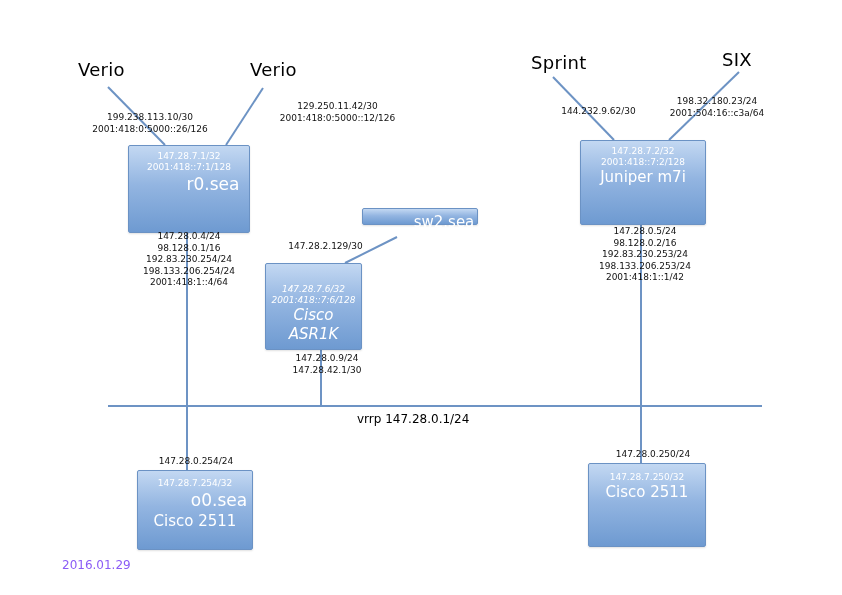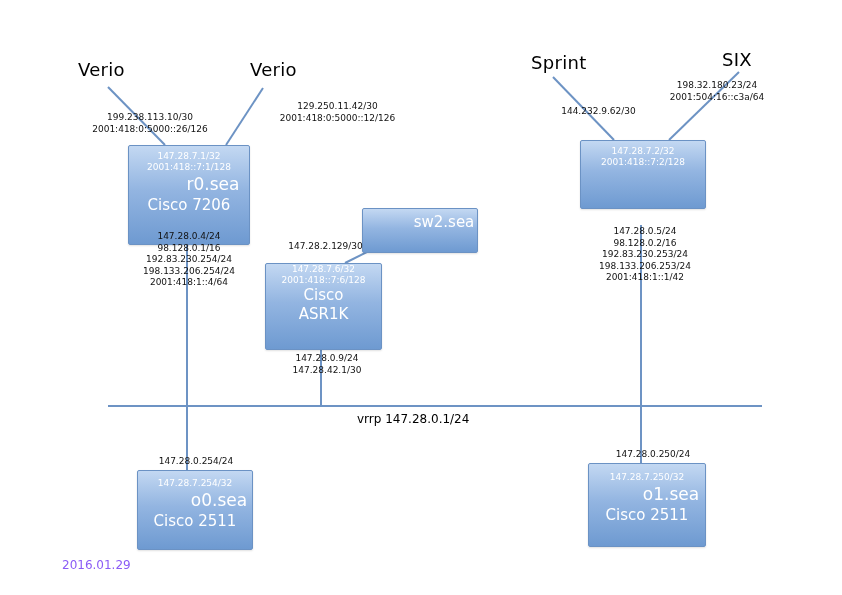--- a/index.html
+++ b/index.html
@@ -55,57 +55,56 @@
     <div>199.238.113.10/30</div>
     <div>2001:418:0:5000::26/126</div>
   </div>
   <div class="ann" style="left:275px; top:101px; width:125px;">
     <div>129.250.11.42/30</div>
     <div>2001:418:0:5000::12/126</div>
   </div>
   <div class="ann" style="left:556px; top:106px; width:85px;">
     <div>144.232.9.62/30</div>
   </div>
-  <div class="ann" style="left:658px; top:80px; width:118px;">
+  <div class="ann" style="left:658px; top:96px; width:118px;">
     <div>198.32.180.23/24</div>
     <div>2001:504:16::c3a/64</div>
   </div>
 
-  <div class="node" style="left:128px; top:145px; width:122px; height:100px; padding-top:5px;">
+  <div class="node" style="left:128px; top:145px; width:122px; height:88px; padding-top:5px;">
     <div class="lo">147.28.7.1/32</div>
     <div class="lo">2001:418::7:1/128</div>
     <div class="name">r0.sea</div>
-    <div class="model">Cisco 7206</div>
   </div>
 
-  <div class="node" style="left:580px; top:140px; width:126px; height:69px; padding-top:5px;">
+  <div class="node" style="left:580px; top:140px; width:126px; height:85px; padding-top:5px;">
     <div class="lo">147.28.7.2/32</div>
     <div class="lo">2001:418::7:2/128</div>
+    <div class="model">Juniper m7i</div>
   </div>
 
-  <div class="node" style="left:362px; top:208px; width:116px; height:45px;">
+  <div class="node" style="left:362px; top:208px; width:116px; height:17px;">
     <div class="name" style="font-size:15px; line-height:27px;">sw2.sea</div>
   </div>
 
-  <div class="node" style="left:265px; top:263px; width:117px; height:87px; padding-top:0;">
+  <div class="node" style="left:265px; top:263px; width:97px; height:87px; padding-top:20px;font-style:italic;">
     <div class="lo">147.28.7.6/32</div>
     <div class="lo">2001:418::7:6/128</div>
     <div class="model">Cisco</div>
     <div class="model">ASR1K</div>
   </div>
 
   <div class="node" style="left:137px; top:470px; width:116px; height:80px; padding-top:7px;">
     <div class="lo">147.28.7.254/32</div>
     <div class="name">o0.sea</div>
     <div class="model">Cisco 2511</div>
   </div>
 
   <div class="node" style="left:588px; top:463px; width:118px; height:84px; padding-top:8px;">
     <div class="lo">147.28.7.250/32</div>
-    <div class="name">o1.sea</div>
     <div class="model">Cisco 2511</div>
   </div>
 
   <div class="ann" style="left:133px; top:231px; width:112px;">
     <div>147.28.0.4/24</div>
     <div>98.128.0.1/16</div>
     <div>192.83.230.254/24</div>
     <div>198.133.206.254/24</div>
     <div>2001:418:1::4/64</div>
   </div>

